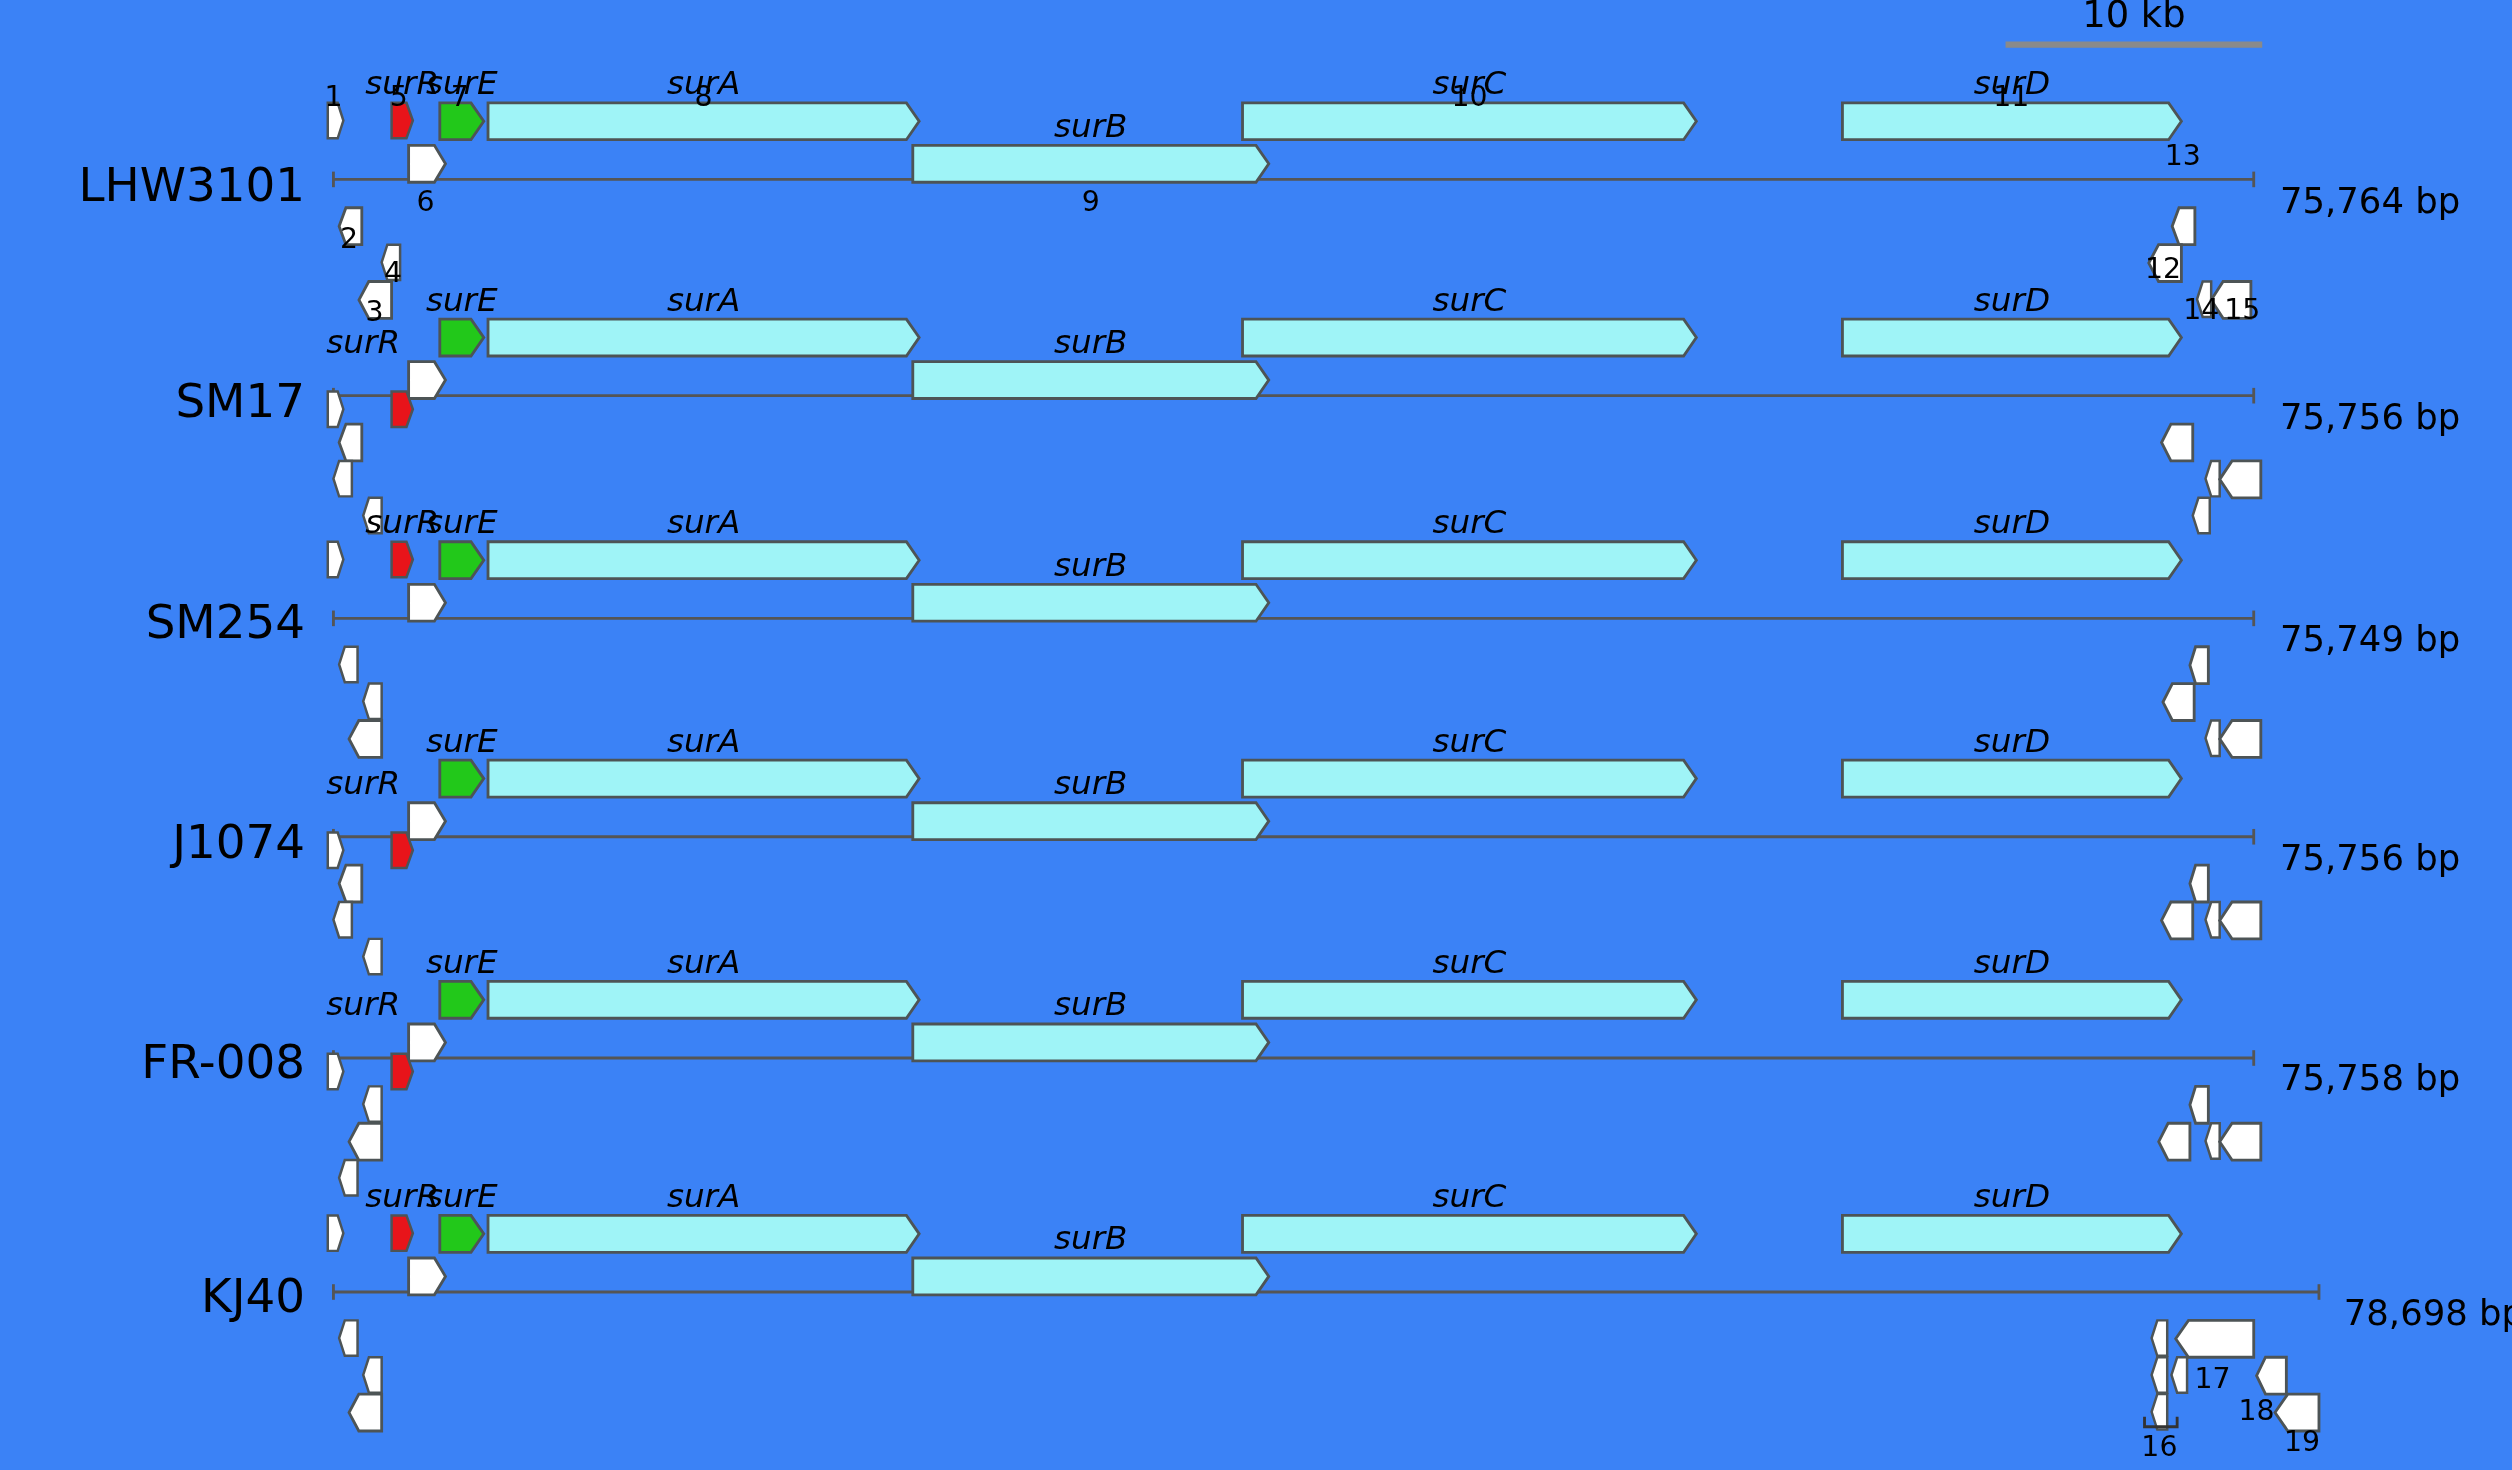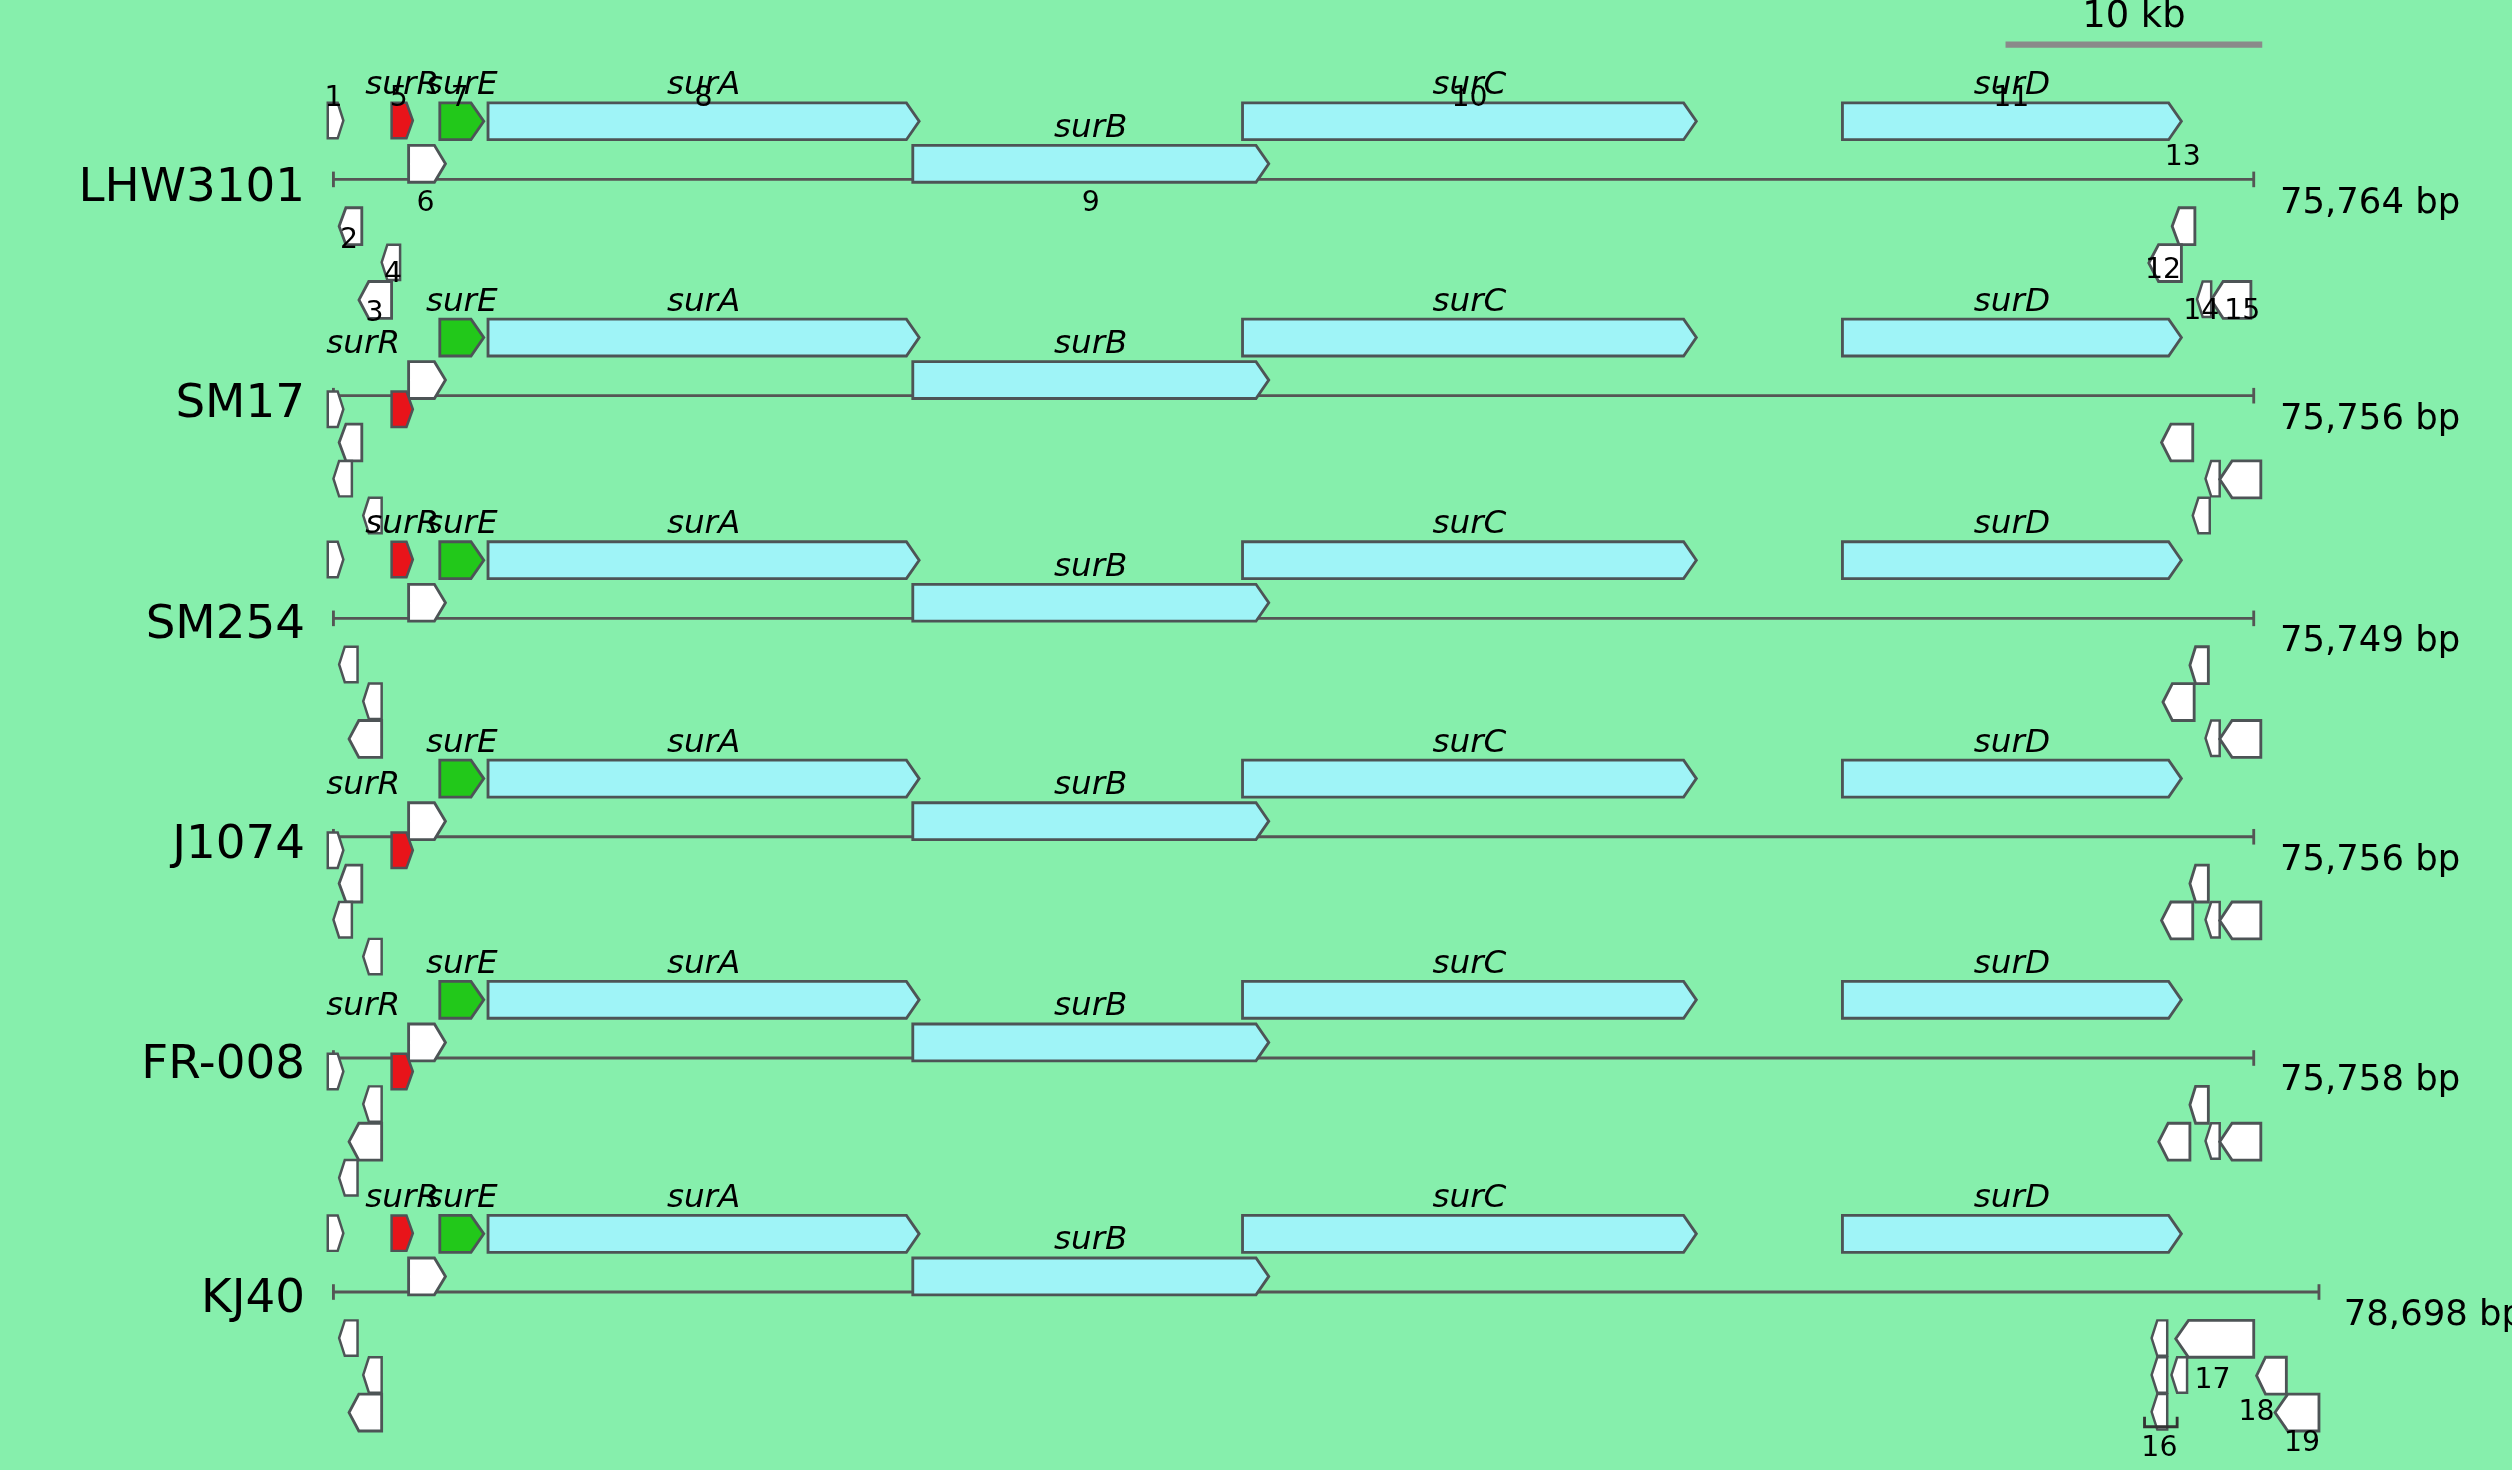--- a/index.html
+++ b/index.html
@@ -1,17 +1,17 @@
 <!DOCTYPE html>
 <html style="font-size:11.3px"><head>
 <meta charset="utf-8">
 <style>
   html,body{margin:0;padding:0;background:#ffffff;}
   body{font-family:"DejaVu Sans","Liberation Sans",sans-serif;}
-  #fig{position:relative;width:2512px;height:1470px;background:#86efac;overflow:hidden;}
+  #fig{position:relative;width:2512px;height:1470px;background:#3b82f6;overflow:hidden;}
   svg{display:block;}
   .strain-label{font-size:66px;fill:#000;font-family:"DejaVu Sans","Liberation Sans",sans-serif;}
   .bp-label{font-size:50px;fill:#000;font-family:"DejaVu Sans","Liberation Sans",sans-serif;}
   .gene-name{font-size:46px;fill:#000;font-style:italic;font-family:"DejaVu Sans","Liberation Sans",sans-serif;}
   .gene-num{font-size:40px;fill:#000;font-family:"DejaVu Sans","Liberation Sans",sans-serif;}
   .scale-label{font-size:52px;fill:#000;font-family:"DejaVu Sans","Liberation Sans",sans-serif;}
   .axis-line{stroke:#555555;stroke-width:4;}
   .tickm{stroke:#555555;stroke-width:4;}
   .scalebar{stroke:#8a8a8a;stroke-width:9;stroke-linecap:butt;}
   .gshape{stroke:#4d5456;stroke-width:4;stroke-linejoin:miter;}

